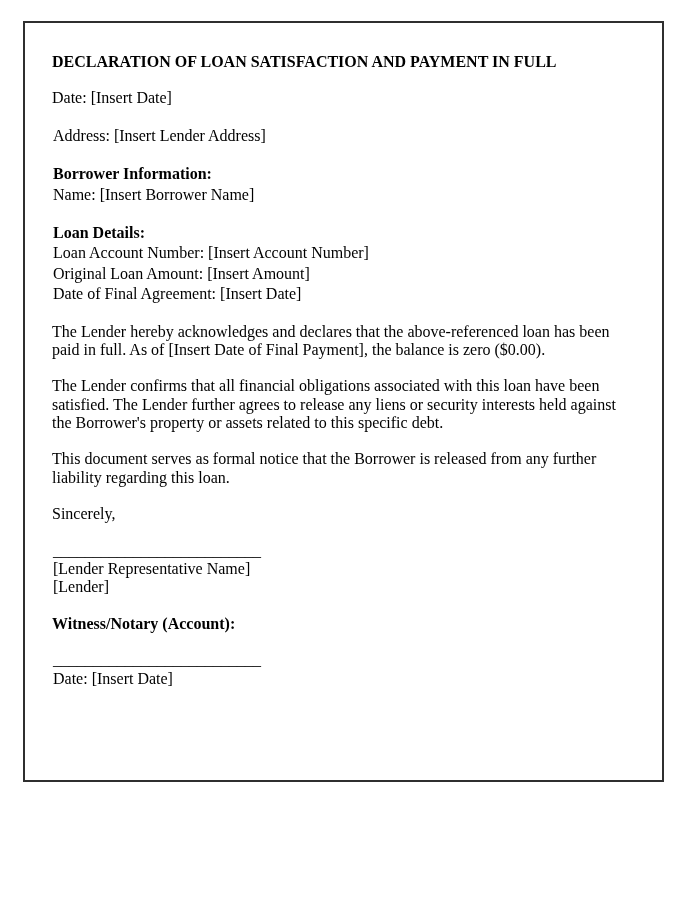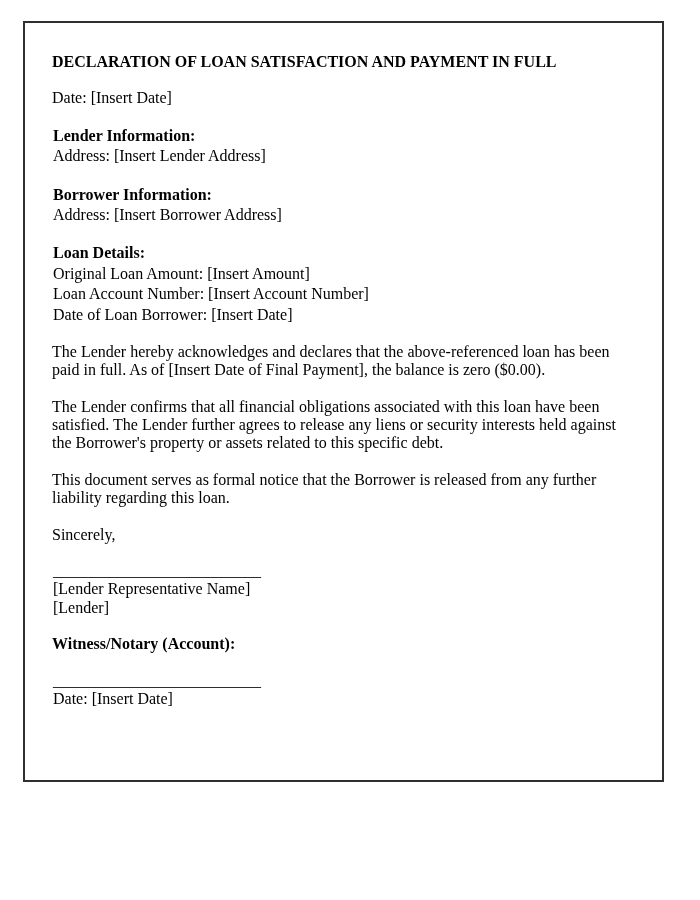--- a/index.html
+++ b/index.html
@@ -45,34 +45,33 @@
 <body>
 
 <div class="page">
   <div class="document-box">
 
     <p class="bold">DECLARATION OF LOAN SATISFACTION AND PAYMENT IN FULL</p>
 
     <p>Date: [Insert Date]</p>
 
     <div class="section">
-      <p class="tight bold">Lender Information:</p>
       <p class="tight">Address: [Insert Lender Address]</p>
     </div>
 
     <div class="section">
       <p class="tight bold">Borrower Information:</p>
-      <p class="tight">Address: [Insert Borrower Address]</p>
+      <p class="tight">Name: [Insert Borrower Name]</p>
     </div>
 
     <div class="section">
       <p class="tight bold">Loan Details:</p>
+      <p class="tight">Loan Account Number: [Insert Account Number]</p>
       <p class="tight">Original Loan Amount: [Insert Amount]</p>
-      <p class="tight">Loan Account Number: [Insert Account Number]</p>
-      <p class="tight">Date of Loan Borrower: [Insert Date]</p>
+      <p class="tight">Date of Final Agreement: [Insert Date]</p>
     </div>
 
     <p>The Lender hereby acknowledges and declares that the above-referenced loan has been paid in full. As of [Insert Date of Final Payment], the balance is zero ($0.00).</p>
 
     <p>The Lender confirms that all financial obligations associated with this loan have been satisfied. The Lender further agrees to release any liens or security interests held against the Borrower's property or assets related to this specific debt.</p>
 
     <p>This document serves as formal notice that the Borrower is released from any further liability regarding this loan.</p>
 
     <p>Sincerely,</p>
 

